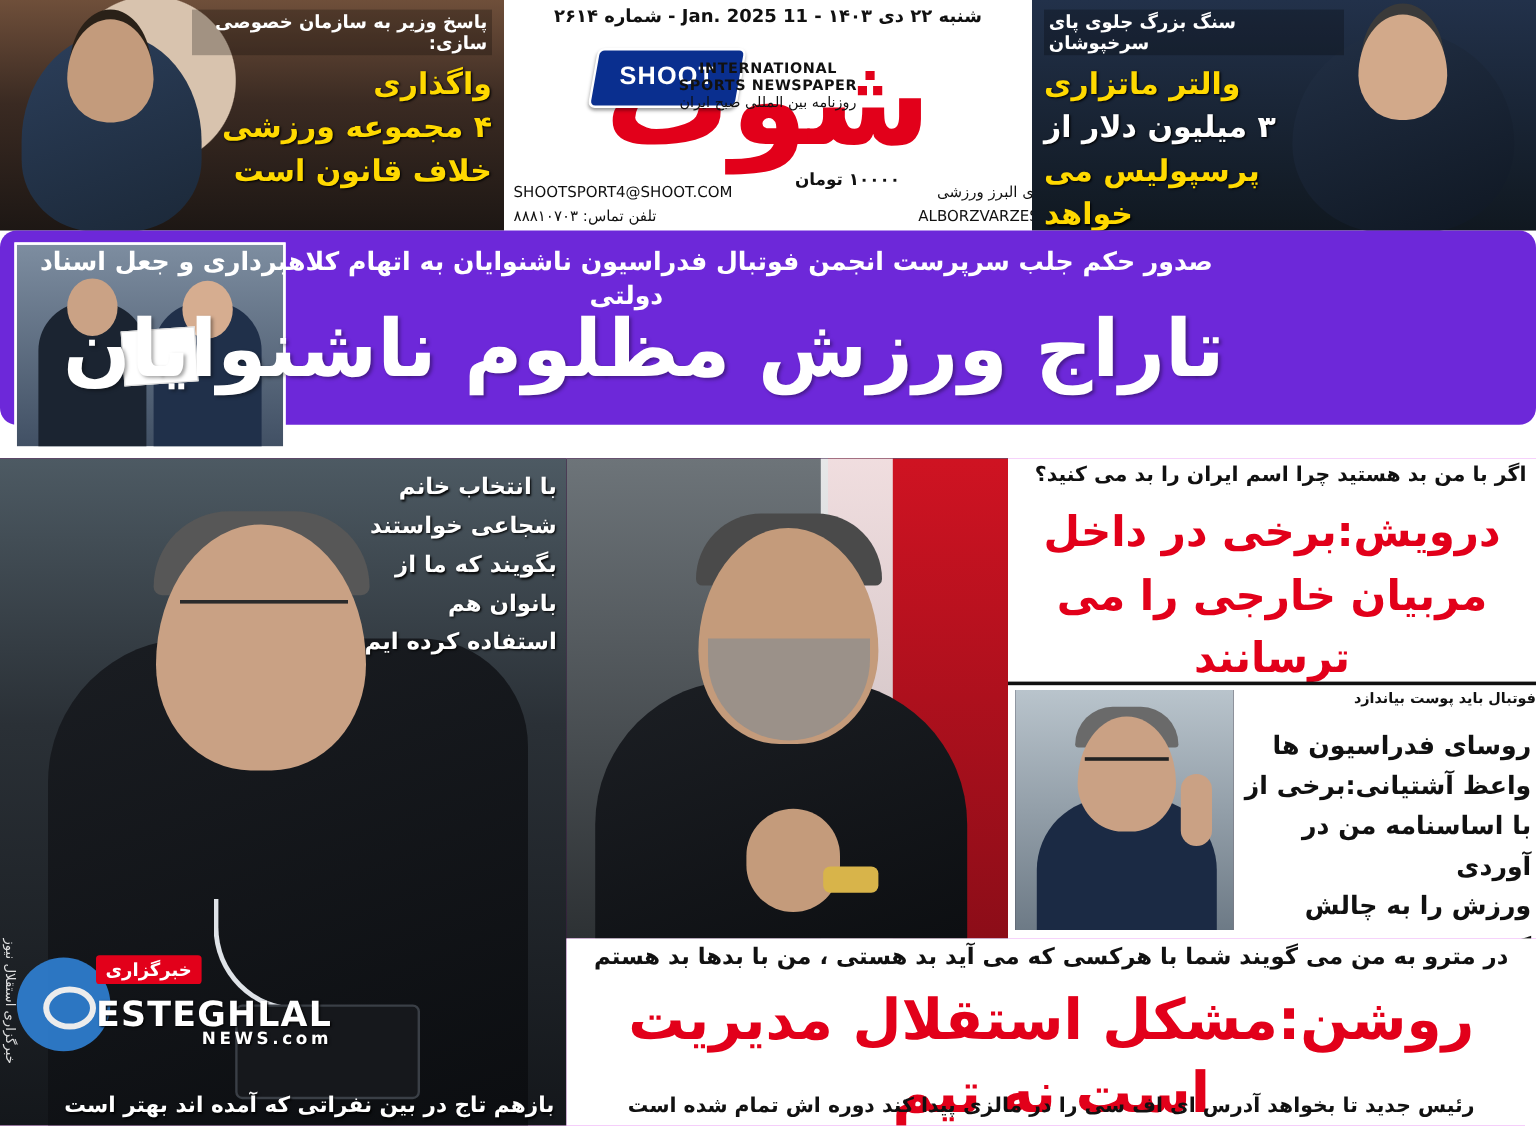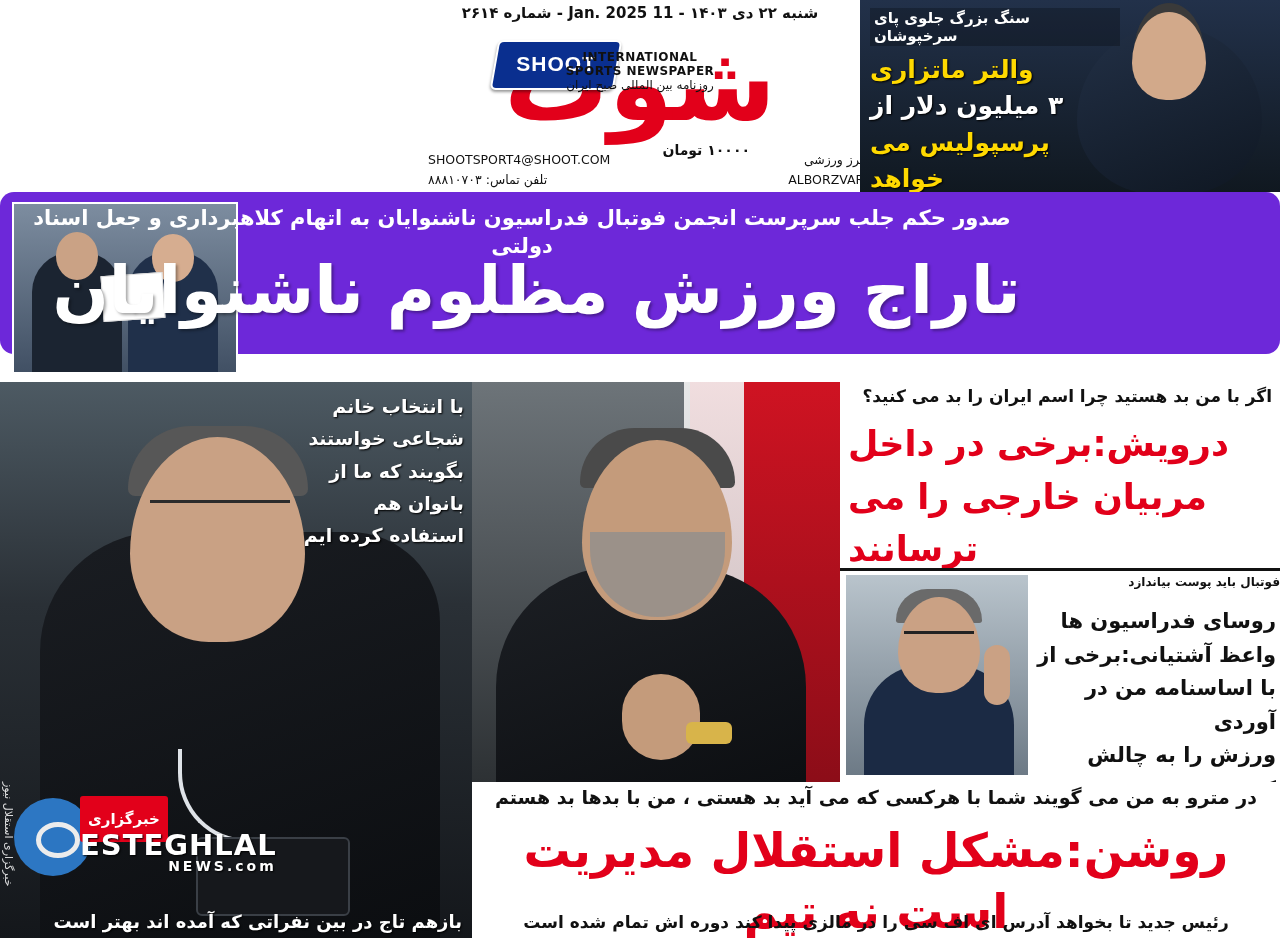--- a/index.html
+++ b/index.html
@@ -3,21 +3,21 @@
 <meta charset="utf-8">
 <style>
   html,body{margin:0;padding:0;background:#fff;}
   body{width:1280px;height:938px;font-family:"DejaVu Sans","Liberation Sans",sans-serif;overflow:hidden;}
   .page{position:relative;width:1280px;height:938px;background:#ffffff;}
 
   
   .masthead{position:absolute;left:0;top:0;width:1280px;height:192px;}
   .mh-left{position:absolute;left:0;top:0;width:420px;height:192px;background:#111;overflow:hidden;}
   .mh-right{position:absolute;right:0;top:0;width:420px;height:192px;background:#111;overflow:hidden;}
-  .mh-center{position:absolute;left:420px;top:0;width:500px;height:192px;background:#fff;padding-left:23px;}
+  .mh-center{position:absolute;left:420px;top:0;width:500px;height:192px;background:#fff;}
 
   .photoA{position:absolute;inset:0;background:
       radial-gradient(circle at 30% 35%, #d8c3ae 0 70px, rgba(0,0,0,0) 71px),
       linear-gradient(180deg,#6f4f3a 0%, #3a2a22 45%, #1d1714 100%);}
   .photoA:before{content:"";position:absolute;left:18px;top:28px;width:150px;height:165px;border-radius:55% 55% 45% 45%/60% 60% 40% 40%;
       background:linear-gradient(160deg,#2c3f5b 0%,#1b2838 100%);}
   .photoA:after{content:"";position:absolute;left:56px;top:16px;width:72px;height:86px;border-radius:50% 50% 46% 46%/58% 58% 42% 42%;
       background:#c39b7c;box-shadow:0 -10px 0 -2px #2a2118;}
 
   .photoB{position:absolute;inset:0;background:linear-gradient(180deg,#22314a 0%,#101820 100%);}
@@ -70,39 +70,39 @@
   .pl-hair{position:absolute;left:128px;top:44px;width:180px;height:70px;border-radius:90px 90px 10px 10px;background:#575757;}
   .pl-glass{position:absolute;left:150px;top:118px;width:140px;height:22px;border-top:3px solid #2b2b2b;}
   .pl-device{position:absolute;left:196px;bottom:22px;width:150px;height:75px;background:#16181c;border:2px solid #3a3f46;border-radius:6px;}
   .pl-wire{position:absolute;left:178px;bottom:95px;width:120px;height:90px;border-left:4px solid #dfe3e8;border-bottom:4px solid #dfe3e8;border-radius:0 0 0 70px;}
   .pl-cap{position:absolute;right:8px;top:8px;width:168px;text-align:right;direction:rtl;color:#fff;font-size:19px;font-weight:bold;line-height:1.7;text-shadow:1px 1px 2px #000;}
   .pl-bottom{position:absolute;left:0;bottom:0;width:472px;padding:6px 10px;box-sizing:border-box;direction:rtl;text-align:right;
       color:#fff;font-size:18px;font-weight:bold;text-shadow:1px 1px 2px #000;}
   .badge-estg{position:absolute;left:14px;bottom:48px;width:220px;height:100px;}
   .badge-estg .circle{position:absolute;left:0;top:8px;width:78px;height:78px;border-radius:50%;background:#2f7fd1;opacity:.92;}
   .badge-estg .circle:after{content:"";position:absolute;left:22px;top:24px;width:34px;height:26px;border-radius:50%;border:5px solid #fff;}
-  .badge-estg .bar{position:absolute;left:66px;top:6px;background:#e2001a;color:#fff;font-size:15px;font-weight:bold;padding:14px 8px;direction:rtl;border-radius:3px;}
+  .badge-estg .bar{position:absolute;left:66px;top:6px;background:#e2001a;color:#fff;font-size:15px;font-weight:bold;padding:3px 8px;direction:rtl;border-radius:3px;}
   .badge-estg .nm{position:absolute;left:66px;top:38px;color:#fff;font-size:29px;font-weight:bold;letter-spacing:1px;text-shadow:1px 1px 2px #000;}
   .badge-estg .nm small{font-size:14px;display:block;margin-top:-4px;letter-spacing:3px;}
   .side-vert{position:absolute;left:2px;top:400px;color:#fff;font-size:11px;writing-mode:vertical-rl;opacity:.85;}
 
   .photo-mid{position:absolute;left:472px;top:0;width:368px;height:400px;overflow:hidden;background:#0e0f12;}
   .pm-bg{position:absolute;inset:0;background:linear-gradient(180deg,#6d7479 0%,#2d3134 100%);}
   .pm-flag{position:absolute;right:0;top:0;width:150px;height:400px;background:linear-gradient(180deg,#cf1322 0%,#8c0d18 100%);}
   .pm-flagw{position:absolute;right:96px;top:0;width:60px;height:400px;background:linear-gradient(180deg,#f4f4f4 0%,#c9cbcc 100%);opacity:.9;}
   .pm-body{position:absolute;left:24px;top:185px;width:310px;height:230px;background:linear-gradient(160deg,#1c1f24 0%,#0c0e11 100%);border-radius:120px 120px 0 0;}
   .pm-head{position:absolute;left:110px;top:58px;width:150px;height:180px;border-radius:50% 50% 45% 45%/57% 57% 43% 43%;background:#c49b7b;}
   .pm-hair{position:absolute;left:108px;top:46px;width:155px;height:60px;border-radius:80px 80px 8px 8px;background:#4a4a4a;}
   .pm-beard{position:absolute;left:118px;top:150px;width:135px;height:85px;border-radius:0 0 70px 70px;background:#8d8d8d;opacity:.75;}
   .pm-hand{position:absolute;left:150px;bottom:22px;width:78px;height:86px;border-radius:40px;background:#c49b7b;}
   .pm-watch{position:absolute;left:214px;bottom:38px;width:46px;height:22px;border-radius:6px;background:#d8b44a;}
 
   .col-right{position:absolute;left:840px;top:0;width:440px;height:400px;background:#fff;}
   .cr-kicker{position:absolute;right:8px;top:4px;width:424px;text-align:right;direction:rtl;font-size:17px;font-weight:bold;color:#111;}
-  .cr-head{position:absolute;right:8px;top:36px;width:424px;text-align:left;direction:rtl;font-size:35px;font-weight:bold;color:#e2001a;line-height:1.5;}
+  .cr-head{position:absolute;right:8px;top:36px;width:424px;text-align:center;direction:rtl;font-size:35px;font-weight:bold;color:#e2001a;line-height:1.5;}
   .cr-box{position:absolute;left:0;top:186px;width:440px;height:214px;border-top:3px solid #111;}
   .cr-box-title{position:absolute;right:0;top:4px;width:250px;text-align:right;direction:rtl;font-size:12px;font-weight:bold;color:#111;}
   .cr-box-text{position:absolute;right:4px;top:34px;width:250px;text-align:right;direction:rtl;font-size:21px;font-weight:bold;color:#111;line-height:1.6;}
   .cr-portrait{position:absolute;left:6px;top:4px;width:182px;height:200px;overflow:hidden;background:#223;}
   .cr-portrait .bg{position:absolute;inset:0;background:linear-gradient(180deg,#b9c4cc 0%,#6d7a86 100%);}
   .cr-portrait .bd{position:absolute;left:18px;bottom:0;width:150px;height:110px;background:#1b2a44;border-radius:60px 60px 0 0;}
   .cr-portrait .hd{position:absolute;left:52px;top:22px;width:82px;height:96px;border-radius:50% 50% 46% 46%/58% 58% 42% 42%;background:#caa184;}
   .cr-portrait .hr{position:absolute;left:50px;top:14px;width:86px;height:34px;border-radius:45px 45px 4px 4px;background:#6a6a6a;}
   .cr-portrait .gl{position:absolute;left:58px;top:56px;width:70px;height:14px;border-top:3px solid #222;}
   .cr-portrait .fg{position:absolute;right:18px;top:70px;width:26px;height:60px;border-radius:14px;background:#caa184;}
@@ -112,20 +112,29 @@
   .bs-line2{position:absolute;right:8px;top:38px;width:792px;text-align:center;direction:rtl;font-size:47px;font-weight:bold;color:#e2001a;line-height:1.3;}
   .bs-line3{position:absolute;right:8px;bottom:6px;width:792px;text-align:center;direction:rtl;font-size:17px;font-weight:bold;color:#111;}
 </style>
 </head>
 <body>
 
 <div class="page">
 
   <div class="masthead">
 
+    <div class="mh-left">
+      <div class="photoA"></div>
+      <div class="mh-text-left">
+        <div class="kicker">پاسخ وزیر به سازمان خصوصی سازی:</div>
+        <div class="hl-y">واگذاری</div>
+        <div class="hl-y">۴ مجموعه ورزشی</div>
+        <div class="hl-y">خلاف قانون است</div>
+      </div>
+    </div>
 
     <div class="mh-center">
       <div class="dateline">شنبه ۲۲ دی ۱۴۰۳ - 11 Jan. 2025 - شماره ۲۶۱۴</div>
       <div class="logo-wrap">
         <div class="logo-word">شوت</div>
         <div class="logo-badge">
           <span>SHOOT</span>
         </div>
         <div class="intl">
           <b>INTERNATIONAL</b>

